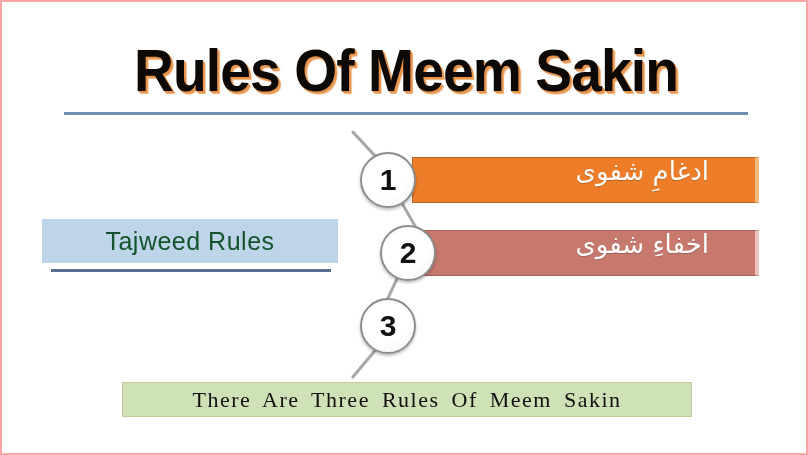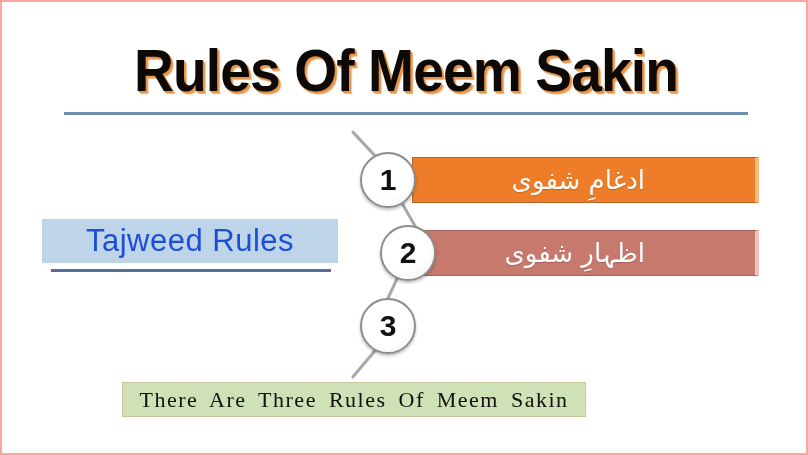--- a/index.html
+++ b/index.html
@@ -53,22 +53,22 @@
     top: 217px;
     width: 296px;
     height: 44px;
     background: #bdd4e9;
     display: flex;
     align-items: center;
     justify-content: center;
   }
   #tajweed-label {
     font-family: "Liberation Sans", sans-serif;
-    font-size: 31px;
-    color: #1d4ed8;
+    font-size: 25px;
+    color: #14532d;
     letter-spacing: 0.5px;
     white-space: nowrap;
   }
   #tajweed-underline {
     position: absolute;
     left: 49px;
     top: 267px;
     width: 280px;
     height: 3px;
     background: #566f93;
@@ -82,23 +82,23 @@
     height: 3px;
     border-radius: 2px;
   }
 
   
   .rule-bar {
     position: absolute;
     height: 46px;
     box-sizing: border-box;
     display: flex;
-    align-items: center;
+    align-items: flex-start;
     justify-content: flex-end;
-    padding-right: 110px;
+    padding-right: 46px;
     border-radius: 1px;
   }
   .rule-bar .bar-text {
     font-family: "DejaVu Sans", sans-serif;
     font-size: 26px;
     color: #ffffff;
     direction: rtl;
     white-space: nowrap;
     line-height: 1;
     text-shadow: 0 1px 1px rgba(0,0,0,0.18);
@@ -151,21 +151,21 @@
   }
   #circle-1 { left: 358px; top: 150px; }
   #circle-2 { left: 378px; top: 223px; }
   #circle-3 { left: 358px; top: 296px; }
 
   
   #summary-box {
     position: absolute;
     left: 120px;
     top: 380px;
-    width: 464px;
+    width: 570px;
     height: 35px;
     background: #CFE1B6;
     border: 1px solid #c9c79a;
     box-sizing: border-box;
     display: flex;
     align-items: center;
     justify-content: center;
   }
   #summary-text {
     font-family: "Liberation Serif", serif;
@@ -191,21 +191,21 @@
 
   <div id="tajweed-box">
     <span id="tajweed-label">Tajweed  Rules</span>
   </div>
   <div id="tajweed-underline"></div>
 
   <div id="bar-1" class="rule-bar">
     <span class="bar-text">ادغامِ شفوی</span>
   </div>
   <div id="bar-2" class="rule-bar">
-    <span class="bar-text">اظہارِ شفوی</span>
+    <span class="bar-text">اخفاءِ شفوی</span>
   </div>
 
   <div id="circle-1" class="num-circle">
     <span class="num">1</span>
   </div>
   <div id="circle-2" class="num-circle">
     <span class="num">2</span>
   </div>
   <div id="circle-3" class="num-circle">
     <span class="num">3</span>

